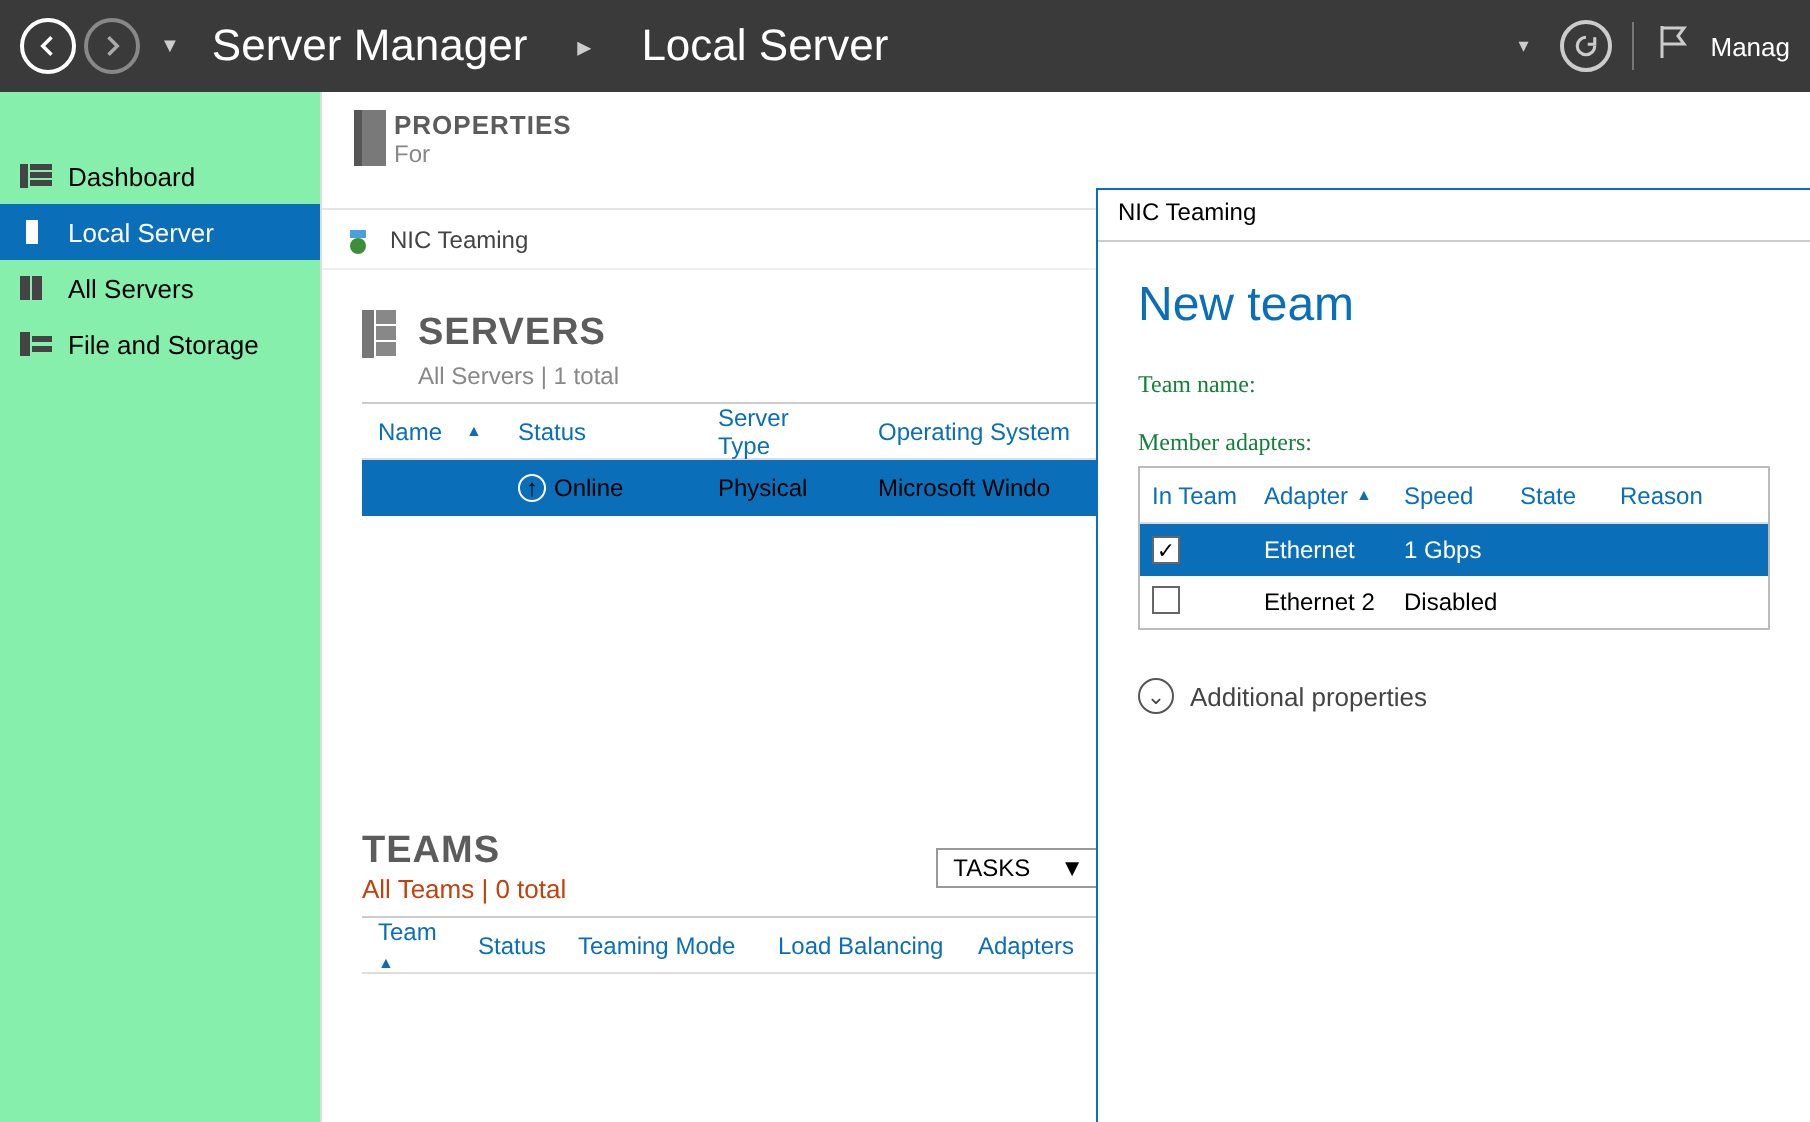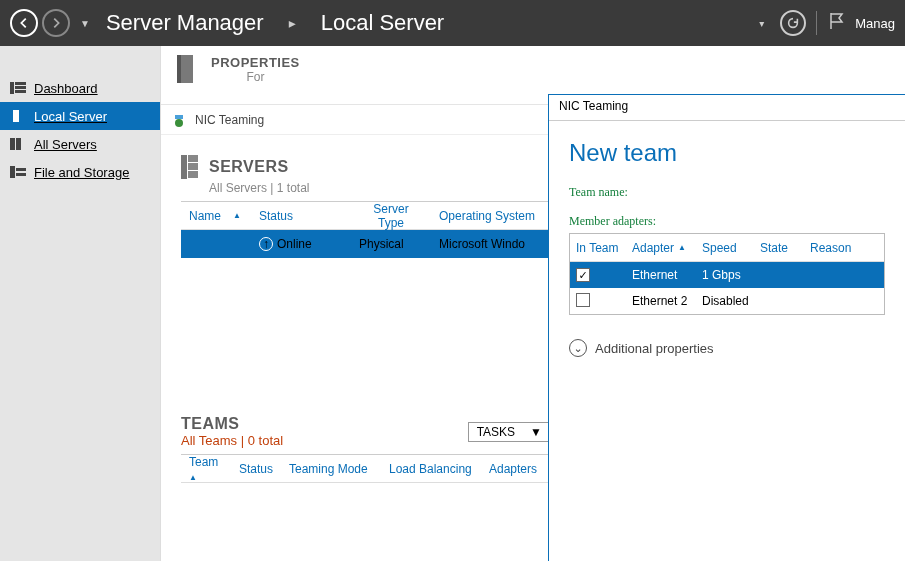--- a/index.html
+++ b/index.html
@@ -13,51 +13,51 @@
   .dropdown-arrow { color: #ccc; font-size: 10px; margin: 0 6px; }
   .crumbs { font-size: 22px; font-weight: 300; margin-left: 10px; display: flex; align-items: center; gap: 25px; flex: 1; }
   .crumbs .chev { font-size: 14px; color: #ccc; }
   .title-right { display: flex; align-items: center; gap: 10px; }
   .refresh-icon { width: 26px; height: 26px; border: 2px solid #ccc; border-radius: 50%; display: flex; align-items: center; justify-content: center; color: #ccc; }
   .divider { width: 1px; height: 24px; background: #777; }
   .flag-icon { color: #ccc; }
 
   
   .main { display: flex; height: calc(100% - 46px); }
-  .sidebar { width: 160px; background: #e5e5e5; padding-top: 28px; text-decoration: underline; }
+  .sidebar { width: 160px; background: #86efac; padding-top: 28px; }
   .sb-item { display: flex; align-items: center; height: 28px; padding: 0 10px; font-size: 13px; gap: 8px; cursor: pointer; }
   .sb-item.active { background: #0a6fb8; color: #fff; }
   .sb-icon { width: 16px; height: 14px; display:flex; align-items:center; justify-content:center; }
 
   .content { flex: 1; position: relative; background: #fff; border-left: 1px solid #ddd; }
-  .props-row { display: flex; align-items: center; height: 46px; padding: 6px 16px; gap: 18px; text-align: center; }
+  .props-row { display: flex; align-items: center; height: 46px; padding: 6px 16px; gap: 4px; }
   .props-icon { width: 16px; height: 28px; background: #797979; border-left: 4px solid #555; }
   .props-text { display: flex; flex-direction: column; }
   .props-title { font-size: 13px; font-weight: 600; color: #5c5c5c; letter-spacing: 0.5px; }
   .props-sub { font-size: 12px; color: #888; }
 
   
   .nic-window { position: absolute; left: 0; top: 58px; right: 0; height: 460px; background: #fff; border-top:1px solid #e5e5e5; }
   .nic-titlebar { height: 30px; display: flex; align-items: center; padding: 0 10px; gap: 8px; border-bottom: 1px solid #eee; }
   .nic-titlebar .nic-icon { width: 16px; height: 16px; }
   .nic-title { font-size: 12px; color: #444; flex: 1; }
   .wctrl { width: 30px; height: 22px; display:flex; align-items:center; justify-content:center; color:#555; }
   .nic-body { padding: 20px 0 0 20px; position: relative; }
 
   .section-head { display: flex; align-items: center; gap: 10px; margin-bottom: 2px; }
   .servers-icon { width: 18px; height: 24px; display:flex; }
   .servers-icon .bar { width: 6px; background:#777; margin-right:1px; }
   .servers-icon .col { width:10px; display:flex; flex-direction:column; }
   .servers-icon .col div { height:7px; background:#888; margin-bottom:1px; }
-  .section-title { font-size: 16px; font-weight: 600; color: #5c5c5c; letter-spacing: .5px;}
+  .section-title { font-size: 19px; font-weight: 600; color: #5c5c5c; letter-spacing: .5px;}
   .section-sub { font-size: 12px; color: #888; margin-left: 28px; margin-bottom: 6px; }
 
   .servers-table { border-top: 1px solid #ccc; display: flex; flex-direction: column; width: 370px; margin-left:0; }
   .st-head { display: flex; height: 28px; align-items: center; color: #0a6fb8; font-size: 12px; border-bottom:1px solid #ddd; }
-  .st-head > div { padding: 0 8px; display:flex; align-items:center; gap:12px;text-align:center; }
+  .st-head > div { padding: 0 8px; display:flex; align-items:center; gap:12px; }
   .col-name { width: 70px; }
   .col-status { width: 100px; }
   .col-stype { width: 80px; }
   .col-os { flex: 1; }
   .sort-arrow { font-size: 8px; color:#0a6fb8; }
   .st-row { display: flex; height: 28px; align-items: center; font-size: 12px; }
   .st-row.sel { background: #0a6fb8; color: #000000; }
   .st-row > div { padding: 0 8px; }
   .online-icon { width:14px; height:14px; border:1.5px solid #fff; border-radius:50%; display:inline-flex; align-items:center; justify-content:center; margin-right:4px; }
 

